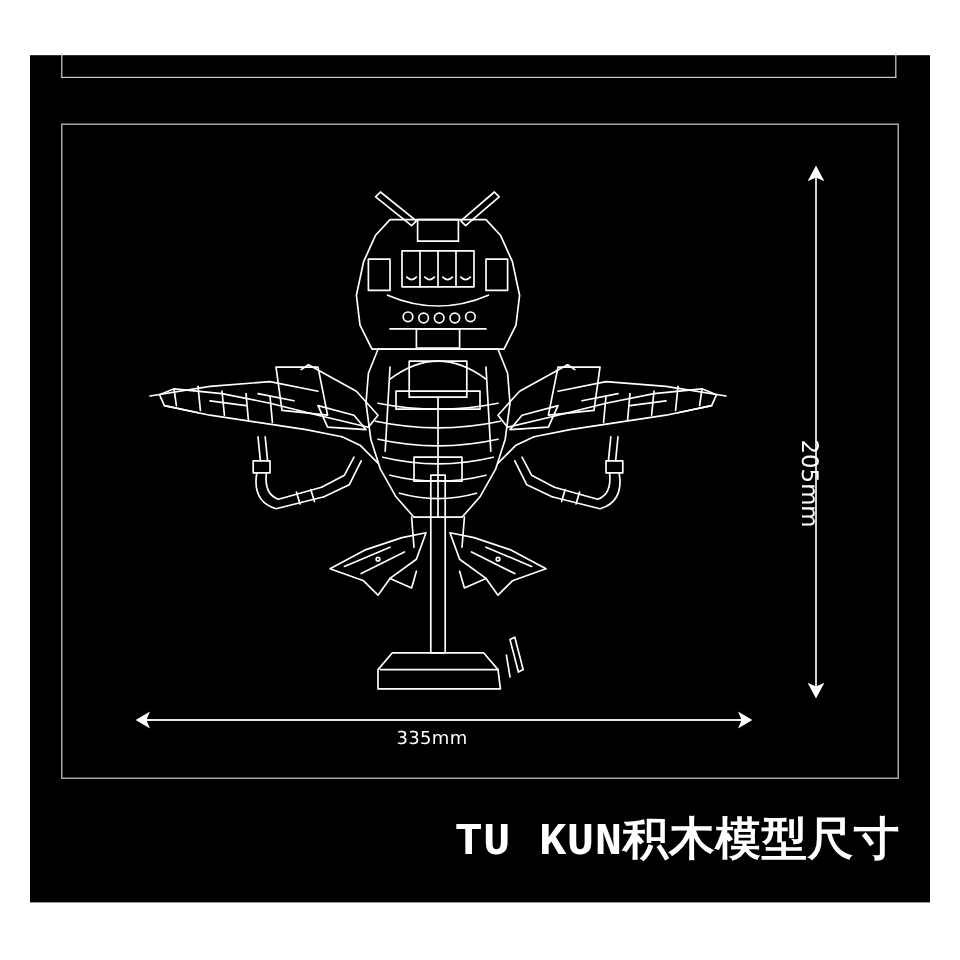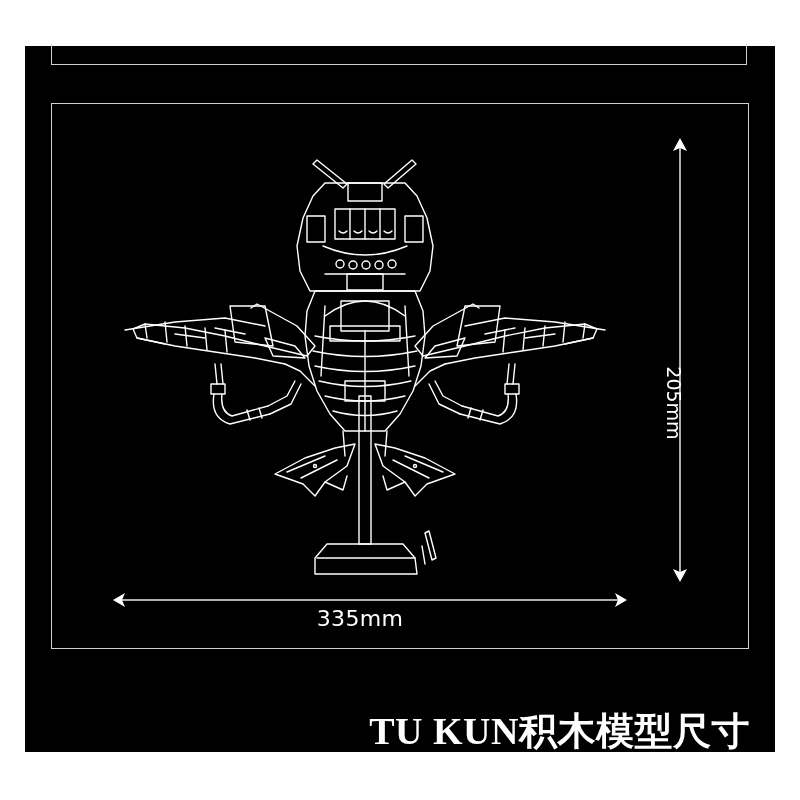--- a/index.html
+++ b/index.html
@@ -1,24 +1,24 @@
 <!DOCTYPE html>
 <html><head>
   <meta charset="utf-8">
   <style>
     html, body { margin: 0; padding: 0; background: #ffffff; }
     body { width: 800px; height: 800px; position: relative; overflow: hidden; font-family: "DejaVu Sans", sans-serif; }
     .panel { position: absolute; left: 25px; top: 46px; width: 750px; height: 706px; background: #000000; }
     .frame-top { position: absolute; left: 26px; top: -2px; width: 696px; height: 21px; border: 1.5px solid #cfcfcf; border-top: none; box-sizing: border-box; }
     .frame-main { position: absolute; left: 26px; top: 57px; width: 698px; height: 546px; border: 1.5px solid #cfcfcf; box-sizing: border-box; }
     .drawing { position: absolute; left: 0; top: 0; }
-    .dim-h-label { position: absolute; left: 0; width: 690px; top: 560px; text-align: center; color: #ffffff; font-size: 22px; letter-spacing: 0.3px; padding-left: 0; }
+    .dim-h-label { position: absolute; left: 0; width: 690px; top: 560px; text-align: center; color: #ffffff; font-size: 15px; letter-spacing: 0.3px; padding-left: 0; }
     .dim-h-label span { display: inline-block; transform: translateX(-10px); }
     .dim-v-label { position: absolute; left: 660px; top: 307px; width: 100px; text-align: center; color: #ffffff; font-size: 19px; transform: rotate(90deg); transform-origin: 0 0; }
-    .title { position: absolute; right: 25px; top: 628px; color: #ffffff; font-family: Liberation Serif, serif; font-weight: bold; font-size: 38px; letter-spacing: 0.5px; white-space: nowrap; margin-top: 32px; }
+    .title { position: absolute; right: 25px; top: 628px; color: #ffffff; font-family: Liberation Mono, monospace; font-weight: bold; font-size: 38px; letter-spacing: 0.5px; white-space: nowrap; }
   </style>
 </head>
 <body>
 
 <div class="panel">
   <div class="frame-top"></div>
   <div class="frame-main"></div>
 
   <svg class="drawing" width="750" height="706" viewBox="0 0 750 706" fill="none" stroke="#ffffff" stroke-width="1.4" stroke-linejoin="round" stroke-linecap="round">
 

